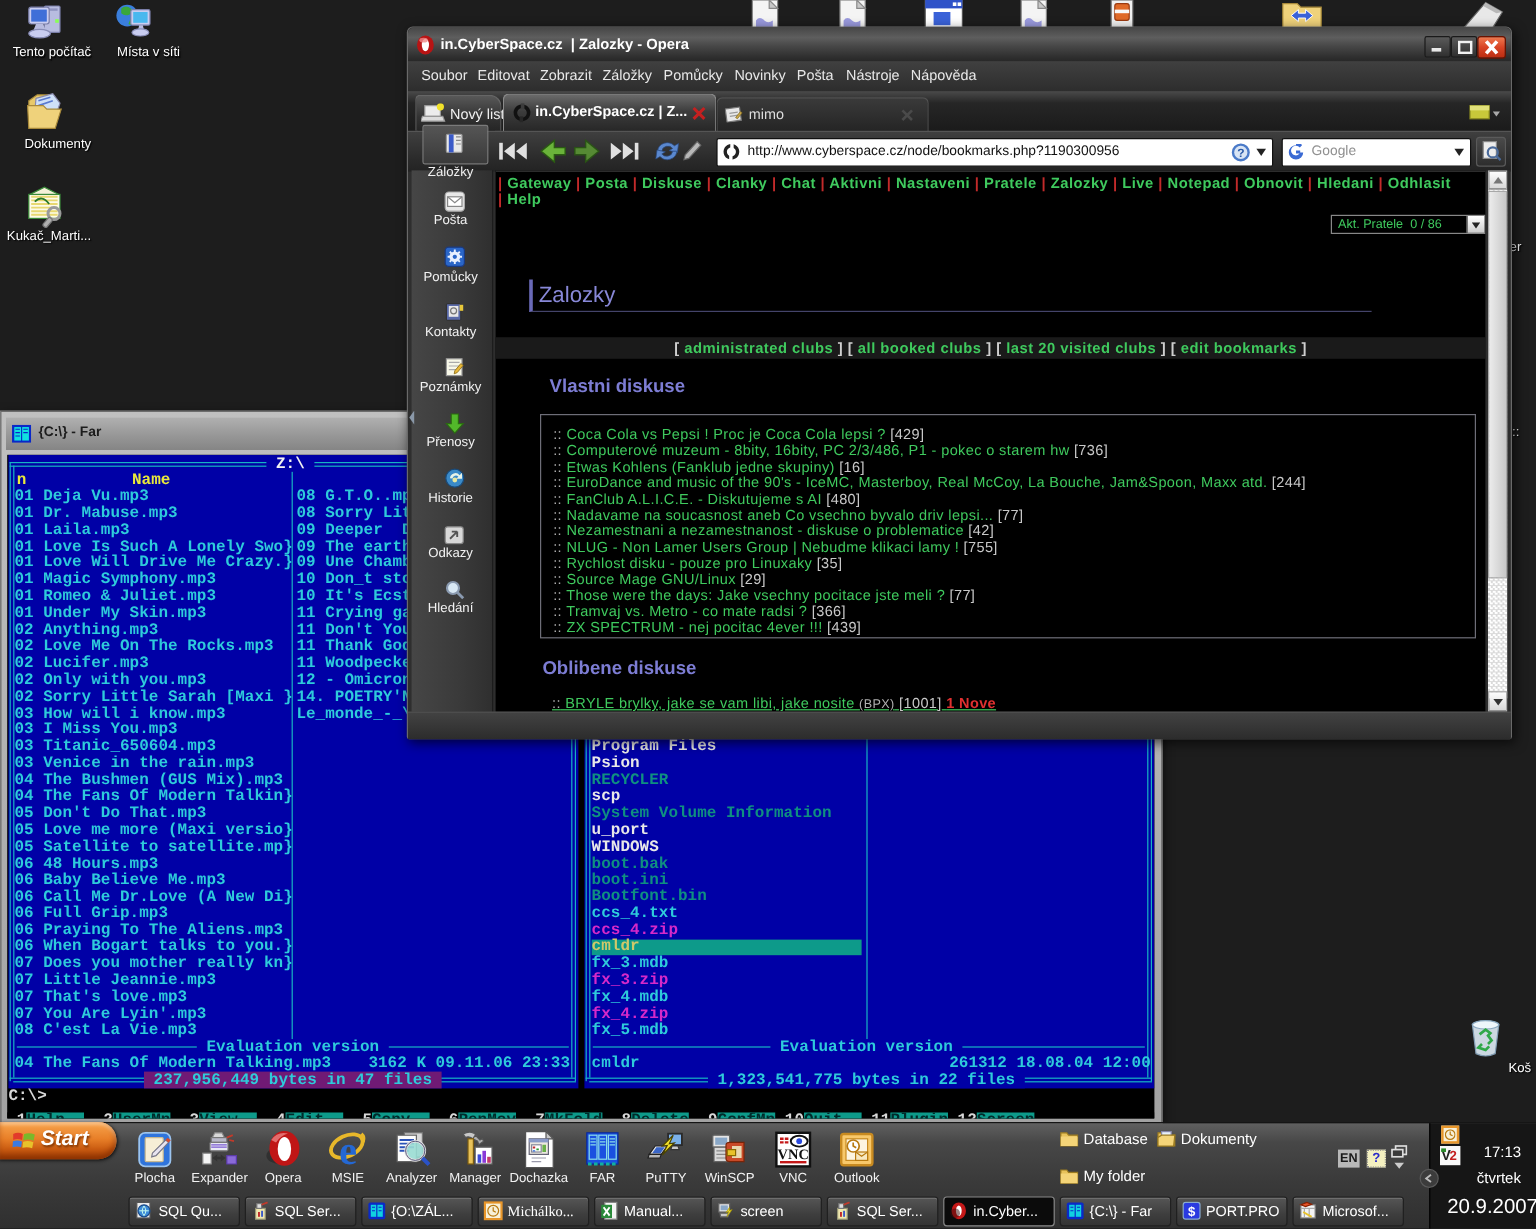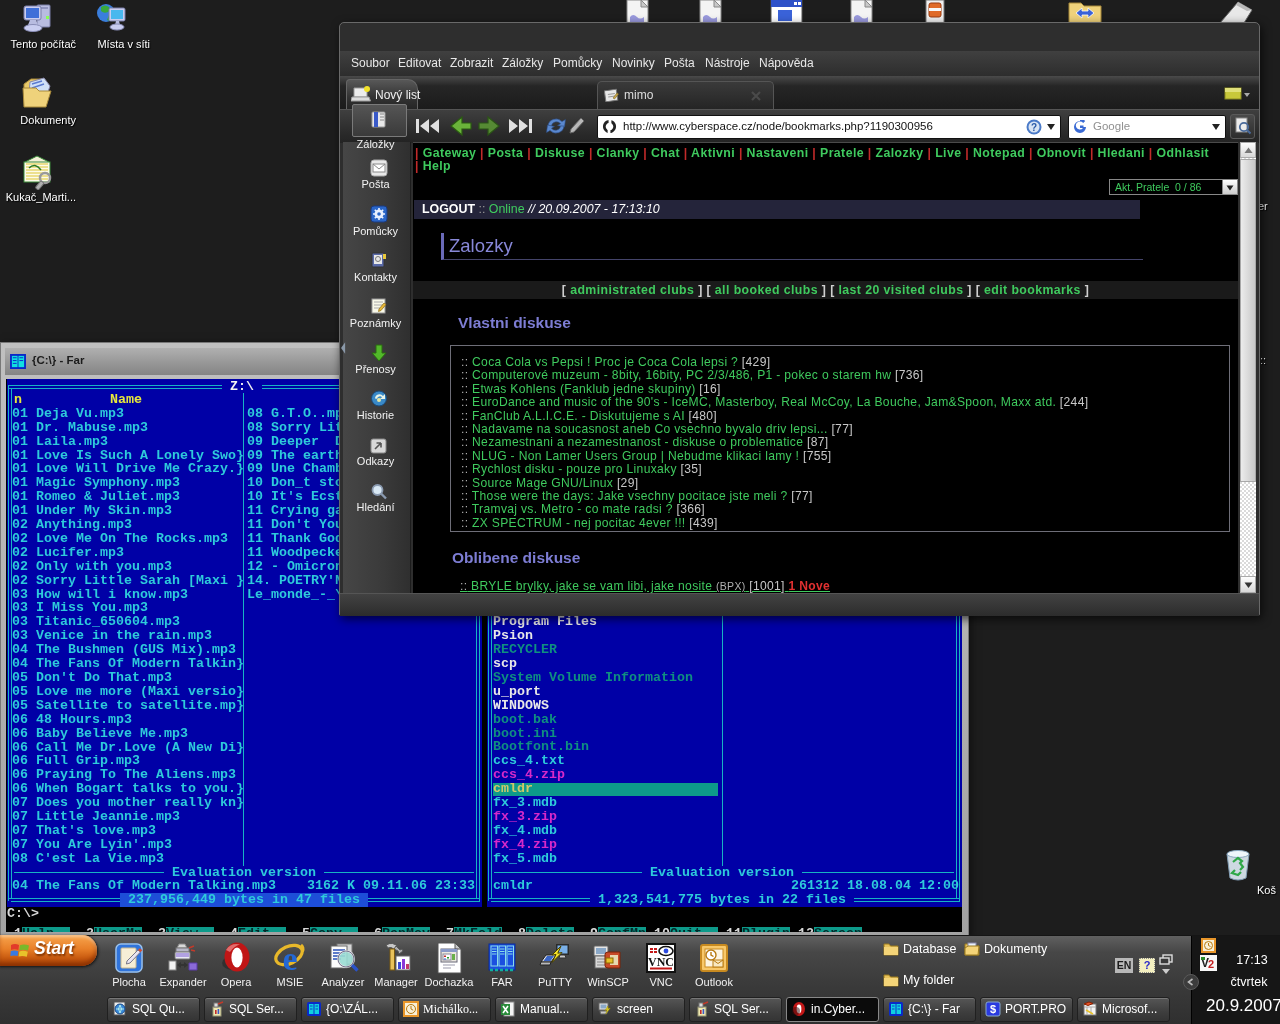--- a/index.html
+++ b/index.html
@@ -202,21 +202,21 @@
 11 Don't You
 11 Thank God
 11 Woodpecke
 12 - Omicron
 14. POETRY'N
 Le_monde_-_\</pre>
 
   <pre class="far" style="left:158px;top:486.5px;background:#0000a6;"> Evaluation version </pre>
   <pre class="far" style="left:6px;top:500.4px;">04 The Fans Of Modern Talking.mp3</pre>
   <pre class="far" style="left:301px;top:500.4px;">3162 K 09.11.06 23:33</pre>
-  <pre class="far" style="left:114px;top:514.3px;background:#1d4ed8;"> 237,956,449 bytes in 47 files </pre>
+  <pre class="far" style="left:114px;top:514.3px;background:#701a75;"> 237,956,449 bytes in 47 files </pre>
 
   <pre class="far" style="left:487px;top:236.3px;color:#e8e8e8;">Program Files
 Psion</pre>
   <pre class="far" style="left:487px;top:264.1px;color:#0f9080;">RECYCLER</pre>
   <pre class="far" style="left:487px;top:278px;color:#e8e8e8;">scp</pre>
   <pre class="far" style="left:487px;top:291.9px;color:#0f9080;">System Volume Information</pre>
   <pre class="far" style="left:487px;top:305.8px;color:#e8e8e8;">u_port
 WINDOWS</pre>
   <pre class="far" style="left:487px;top:333.6px;color:#0f9080;">boot.bak
 boot.ini
@@ -239,20 +239,39 @@
   <pre class="far" style="left:1px;top:528.2px;color:#d8d8d8;">C:\&gt;</pre>
 
   <div class="abs" style="left:0;top:548px;width:956px;height:8px;background:#000;overflow:hidden;">
     <pre class="far" style="left:0;top:0;color:#d8d8d8;"> 1<span style="background:#0d9a8a;color:#002b2b;">Help  </span>  2<span style="background:#0d9a8a;color:#002b2b;">UserMn</span>  3<span style="background:#0d9a8a;color:#002b2b;">View  </span>  4<span style="background:#0d9a8a;color:#002b2b;">Edit  </span>  5<span style="background:#0d9a8a;color:#002b2b;">Copy  </span>  6<span style="background:#0d9a8a;color:#002b2b;">RenMov</span>  7<span style="background:#0d9a8a;color:#002b2b;">MkFold</span>  8<span style="background:#0d9a8a;color:#002b2b;">Delete</span>  9<span style="background:#0d9a8a;color:#002b2b;">ConfMn</span> 10<span style="background:#0d9a8a;color:#002b2b;">Quit  </span> 11<span style="background:#0d9a8a;color:#002b2b;">Plugin</span> 12<span style="background:#0d9a8a;color:#002b2b;">Screen</span></pre>
   </div>
 </div>
 </div>
 
 <div id="opera">
 
+  <div class="abs" style="left:0;top:0;width:919px;height:28px;background:linear-gradient(#474747,#5e5e5e 30%,#474747 55%,#2d2d2d 90%,#282828);border-radius:5px 5px 0 0;">
+    <svg class="abs" style="left:7px;top:6px" width="15" height="17" viewBox="0 0 15 17">
+      <ellipse cx="7.5" cy="8.5" rx="7" ry="8" fill="#b81414"></ellipse>
+      <ellipse cx="7.5" cy="8.5" rx="3" ry="5.2" fill="#fff"></ellipse>
+      <ellipse cx="6" cy="4.5" rx="3.5" ry="2" fill="#ef8a8a" opacity="0.8"></ellipse>
+    </svg>
+    <span style="position:absolute;left:27px;top:7px;font-size:12.3px;font-weight:bold;color:#fff;">in.CyberSpace.cz&nbsp; | Zalozky - Opera</span>
+    <div class="abs" style="left:847px;top:7px;width:20px;height:16px;background:linear-gradient(#5a5a5a,#303030);border:1px solid #1a1a1a;border-radius:2px;">
+          <div class="abs" style="left:5px;top:9px;width:8px;height:3px;background:#e8e8e8;"></div>
+        </div>
+    <div class="abs" style="left:869px;top:7px;width:20px;height:16px;background:linear-gradient(#5a5a5a,#303030);border:1px solid #1a1a1a;border-radius:2px;">
+      <div class="abs" style="left:5px;top:3px;width:8px;height:7px;border:2px solid #f2f2f2;"></div>
+    </div>
+    <div class="abs" style="left:891px;top:7px;width:22px;height:17px;background:linear-gradient(#ef7a50,#d84425 50%,#bc2d12);border:1px solid #6a1200;border-radius:3px;">
+      <svg class="abs" style="left:4px;top:2px" width="14" height="13" viewBox="0 0 14 13">
+            <path d="M2.5 1.5 L11.5 11.5 M11.5 1.5 L2.5 11.5" stroke="#fff" stroke-width="3"></path>
+          </svg>
+    </div>
+  </div>
 
   <div class="abs" style="left:0;top:28px;width:919px;height:25px;background:linear-gradient(#404040,#2d2d2d);">
     <span class="mitem" style="left:11px;">Soubor</span>
     <span class="mitem" style="left:58px;">Editovat</span>
     <span class="mitem" style="left:110px;">Zobrazit</span>
     <span class="mitem" style="left:162px;">Záložky</span>
     <span class="mitem" style="left:213px;">Pomůcky</span>
     <span class="mitem" style="left:272px;">Novinky</span>
     <span class="mitem" style="left:324px;">Pošta</span>
     <span class="mitem" style="left:365px;">Nástroje</span>
@@ -261,20 +280,31 @@
 
   <div class="abs" style="left:0;top:53px;width:919px;height:33px;background:linear-gradient(#4a4a4a,#262626 30%,#1b1b1b);">
     <div class="abs" style="left:6px;top:3px;width:70px;height:29px;background:linear-gradient(#585858,#333 60%,#252525);border:1px solid #666;border-bottom:none;border-radius:4px 10px 0 0;">
       <svg class="abs" style="left:4px;top:6px" width="22" height="17" viewBox="0 0 22 17">
         <path d="M3 2 h13 v9 h-13 z" fill="#ececec" stroke="#999"></path>
         <path d="M1 11 h17 l1.5 4 h-20 z" fill="#dcdcdc" stroke="#999"></path>
         <circle cx="16" cy="3" r="3" fill="#f2e22a"></circle>
       </svg>
       <span style="position:absolute;left:28px;top:8px;font-size:12px;color:#f0f0f0;white-space:nowrap;">Nový list</span>
     </div>
+    <div class="abs" style="left:79px;top:2px;width:176px;height:31px;background:linear-gradient(#6a6a6a,#3c3c3c 45%,#262626);border:1px solid #8a8a8a;border-bottom:none;border-radius:5px 5px 0 0;">
+      <svg class="abs" style="left:7px;top:7px" width="16" height="16" viewBox="0 0 16 16">
+        <path d="M8 1 a7 7 0 1 0 0.01 0 z M8 4 a4 4 0 1 1 -0.01 0 z" fill="#111" fill-rule="evenodd"></path>
+        <rect x="7" y="0" width="3" height="5" fill="#3c3c3c"></rect>
+        <rect x="6" y="11" width="3" height="5" fill="#262626"></rect>
+      </svg>
+      <span style="position:absolute;left:26px;top:7px;width:127px;font-size:12px;font-weight:bold;color:#fff;white-space:nowrap;overflow:hidden;">in.CyberSpace.cz | Z...</span>
+      <svg class="abs" style="left:156px;top:9px" width="13" height="13" viewBox="0 0 13 13">
+            <path d="M2 2 L11 11 M11 2 L2 11" stroke="#c42020" stroke-width="2.6"></path>
+          </svg>
+    </div>
     <div class="abs" style="left:257px;top:5px;width:175px;height:28px;background:linear-gradient(#3a3a3a,#242424);border:1px solid #555;border-bottom:none;border-radius:5px 5px 0 0;">
       <svg class="abs" style="left:6px;top:6px" width="15" height="14" viewBox="0 0 15 14">
         <rect x="1" y="2" width="12" height="11" fill="#e8e8e8" stroke="#777" transform="rotate(-8 7 7)"></rect>
         <path d="M4 6 h7 M4 8.5 h7" stroke="#999" transform="rotate(-8 7 7)"></path>
         <path d="M9 10 l4 -5 1.5 1 -4 5 z" fill="#caa84a" stroke="#806820" stroke-width="0.6"></path>
       </svg>
       <span style="position:absolute;left:26px;top:6px;font-size:12px;color:#ddd;">mimo</span>
       <svg class="abs" style="left:152px;top:8px" width="12" height="12" viewBox="0 0 12 12">
             <path d="M2 2 L10 10 M10 2 L2 10" stroke="#4a4a4a" stroke-width="2.2"></path>
           </svg>
@@ -403,37 +433,34 @@
     <div class="abs" style="left:0;top:0;width:825px;height:1px;background:#4a4a4a;"></div>
     <div class="abs nav" style="left:2px;top:5px;width:822px;font-size:12.3px;font-weight:bold;color:#3fca5e;line-height:13.4px;letter-spacing:0.42px;"><i>|</i> Gateway <i>|</i> Posta <i>|</i> Diskuse <i>|</i> Clanky <i>|</i> Chat <i>|</i> Aktivni <i>|</i> Nastaveni <i>|</i> Pratele <i>|</i> Zalozky <i>|</i> Live <i>|</i> Notepad <i>|</i> Obnovit <i>|</i> Hledani <i>|</i> Odhlasit<br><i>|</i> Help</div>
     <div class="abs" style="left:696px;top:37px;width:129px;height:16px;background:#000;border:1px solid #888;box-sizing:border-box;">
       <span style="position:absolute;left:5px;top:1px;font-size:10.5px;color:#3fca5e;">Akt. Pratele&nbsp;&nbsp;0 / 86</span>
       <div class="abs" style="right:0;top:0;width:14px;height:14px;background:linear-gradient(#fff,#ccc);border-left:1px solid #888;">
             <svg class="abs" style="left:3px;top:5px" width="8" height="6" viewBox="0 0 8 6">
               <path d="M0.5 0.5 l7 0 -3.5 5 z" fill="#222"></path>
             </svg>
           </div>
     </div>
-    <div class="abs" style="left:1px;top:58px;width:726px;height:19px;background:#24243a;">
-      <span style="position:absolute;left:8px;top:2px;font-size:12.4px;color:#fff;"><b>LOGOUT</b> <span style="color:#999;">::</span> <span style="color:#3fca5e;">Online</span> <i>// 20.09.2007 - 17:13:10</i></span>
-    </div>
     <div class="abs" style="left:28px;top:91px;width:699px;height:26px;border-left:3px solid #6a6ab8;border-bottom:1px solid #44446a;">
       <span style="position:absolute;left:5px;top:2px;font-size:18.5px;color:#8888d8;">Zalozky</span>
     </div>
     <div class="abs" style="left:0px;top:139px;width:825px;height:18px;background:#1a1a1a;text-align:center;font-size:12.3px;font-weight:bold;color:#cfcfcf;line-height:18px;letter-spacing:0.42px;">[ <span style="color:#3fca5e;">administrated clubs</span> ] [ <span style="color:#3fca5e;">all booked clubs</span> ] [ <span style="color:#3fca5e;">last 20 visited clubs</span> ] [ <span style="color:#3fca5e;">edit bookmarks</span> ]</div>
     <div class="abs" style="left:45px;top:172px;font-size:15.5px;font-weight:bold;color:#7d7dd4;">Vlastni diskuse</div>
     <div class="abs" style="left:37px;top:203px;width:780px;height:187px;border:1px solid #6e6e78;box-sizing:border-box;"></div>
     <div class="abs lnk" style="left:48px;top:214px;width:766px;font-size:12.1px;line-height:13.4px;color:#3fca5e;">
       <span>::</span> Coca Cola vs Pepsi ! Proc je Coca Cola lepsi ? <b>[429]</b><br>
       <span>::</span> Computerové muzeum - 8bity, 16bity, PC 2/3/486, P1 - pokec o starem hw <b>[736]</b><br>
       <span>::</span> Etwas Kohlens (Fanklub jedne skupiny) <b>[16]</b><br>
       <span>::</span> EuroDance and music of the 90's - IceMC, Masterboy, Real McCoy, La Bouche, Jam&amp;Spoon, Maxx atd. <b>[244]</b><br>
       <span>::</span> FanClub A.L.I.C.E. - Diskutujeme s AI <b>[480]</b><br>
       <span>::</span> Nadavame na soucasnost aneb Co vsechno byvalo driv lepsi... <b>[77]</b><br>
-      <span>::</span> Nezamestnani a nezamestnanost - diskuse o problematice <b>[87]</b><br>
+      <span>::</span> Nezamestnani a nezamestnanost - diskuse o problematice <b>[42]</b><br>
       <span>::</span> NLUG - Non Lamer Users Group | Nebudme klikaci lamy ! <b>[755]</b><br>
       <span>::</span> Rychlost disku - pouze pro Linuxaky <b>[35]</b><br>
       <span>::</span> Source Mage GNU/Linux <b>[29]</b><br>
       <span>::</span> Those were the days: Jake vsechny pocitace jste meli ? <b>[77]</b><br>
       <span>::</span> Tramvaj vs. Metro - co mate radsi ? <b>[366]</b><br>
       <span>::</span> ZX SPECTRUM - nej pocitac 4ever !!! <b>[439]</b>
     </div>
     <div class="abs" style="left:39px;top:407px;font-size:15.5px;font-weight:bold;color:#7d7dd4;">Oblibene diskuse</div>
     <div class="abs lnk" style="left:47px;top:437px;font-size:12.1px;color:#3fca5e;text-decoration:underline;"><span>::</span> BRYLE brylky, jake se vam libi, jake nosite <span style="font-size:10.5px;">(BPX)</span> <b>[1001]</b> <span style="color:#e03030;font-weight:bold;">1 Nove</span></div>
   </div>

